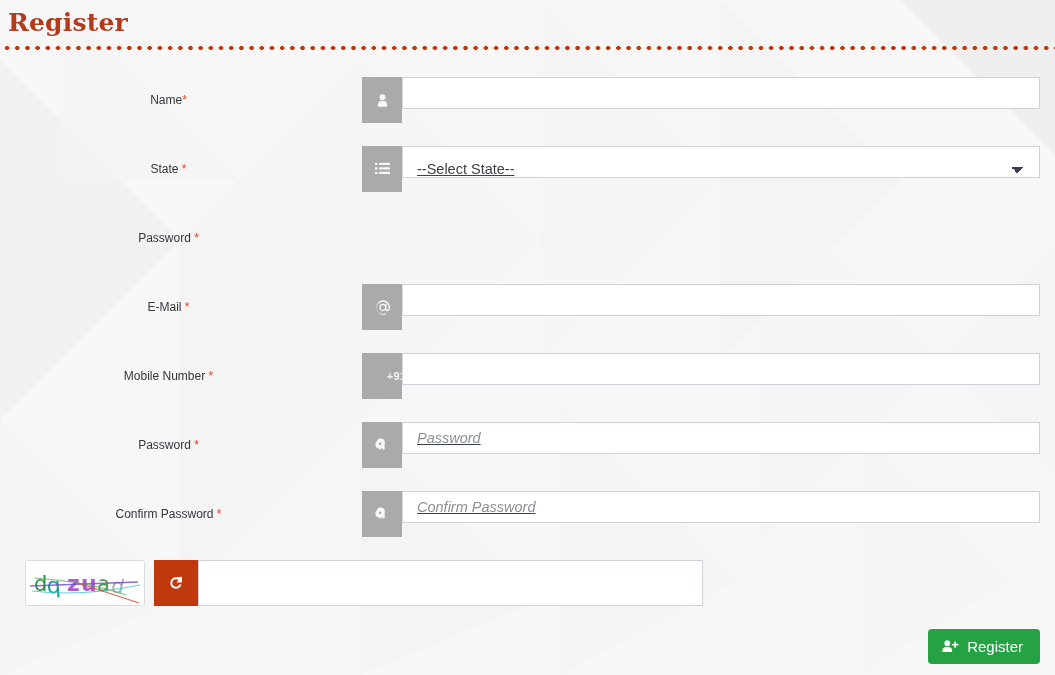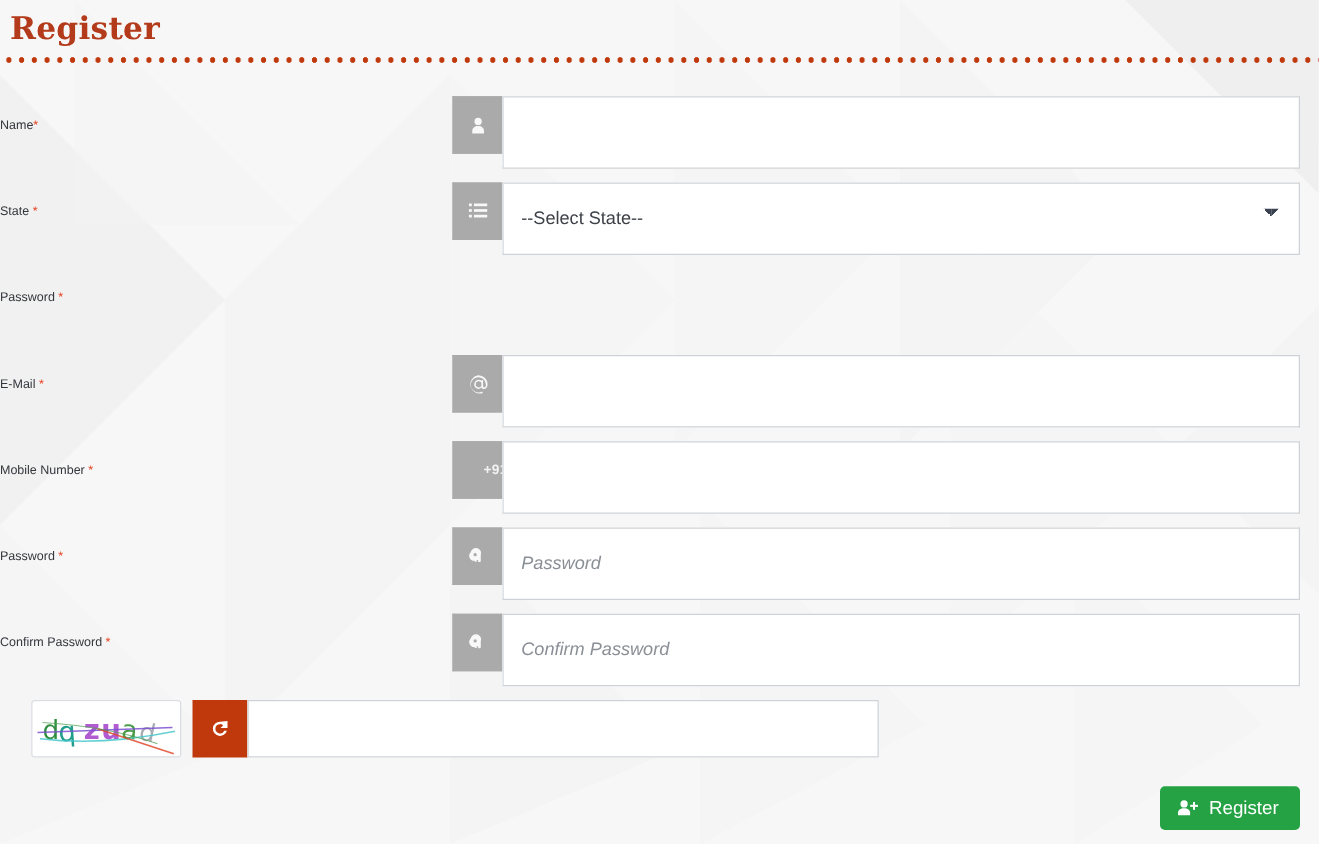--- a/index.html
+++ b/index.html
@@ -65,22 +65,22 @@
   .form-row {
     display: flex;
     align-items: center;
     height: 46px;
     margin-bottom: 23px;
   }
 
   .field-label {
     width: 337px;
     flex: 0 0 337px;
-    text-align: left;
-    font-size: 10px;
+    text-align: center;
+    font-size: 12px;
     color: #34373c;
     padding-right: 0;
     white-space: nowrap;
   }
   .req { color: #e8401f; }
 
   .field-control {
     display: flex;
     align-items: stretch;
     margin-left: 25px;
@@ -113,22 +113,23 @@
     flex: 1 1 auto;
     min-width: 0;
     background: #ffffff;
     border: 1px solid #cfd3d8;
     border-left: 1px solid #d6dadf;
     font-family: "Liberation Sans", sans-serif;
     font-size: 14.5px;
     color: #3d4148;
     padding: 0 12px 0 14px;
     outline: none;
-    height: 58px;
+    height: 32px;
     line-height: 44px;
+    text-decoration: underline;
   }
   .text-input::placeholder {
     color: #8a8f96;
     font-style: italic;
     font-size: 14.5px;
   }
 
   .select-input {
     appearance: none;
     -webkit-appearance: none;

